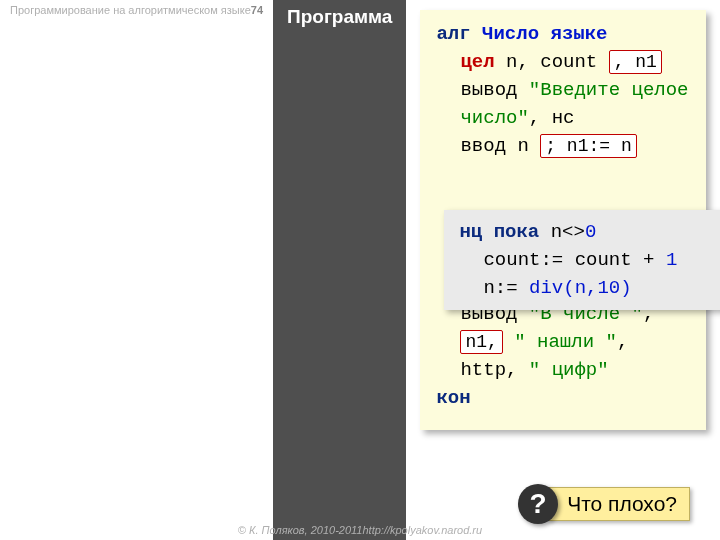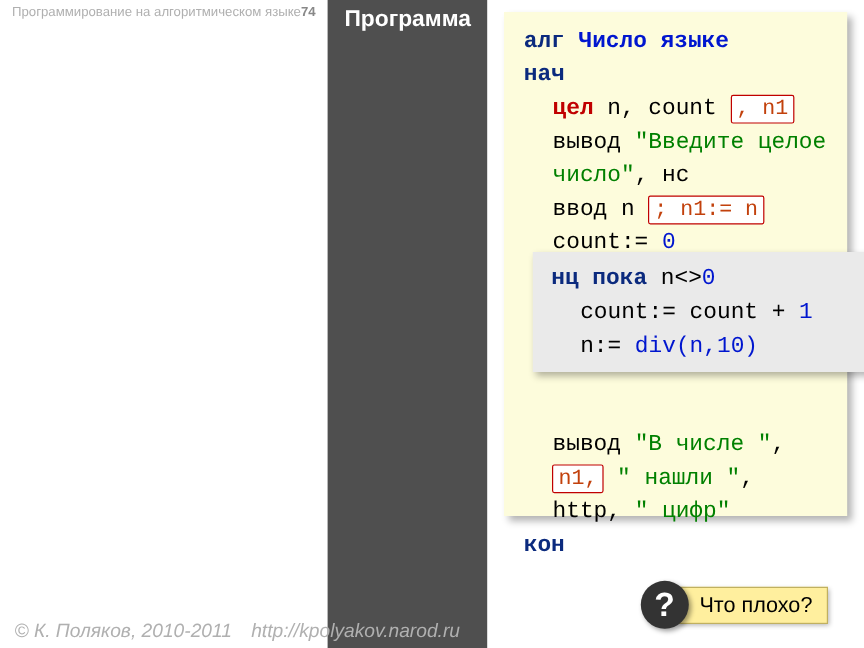--- a/index.html
+++ b/index.html
@@ -7,26 +7,26 @@
   .slide { width: 720px; height: 540px; position: relative; display: flex; flex-direction: row; }
   .top-bar { height: 20px; background: #fff; display: flex; justify-content: space-between; align-items: center; padding: 0 10px; font-size: 11px; color: #b0b0b0; }
   .title-bar { background: #4f4f4f; color: #fff; padding: 6px 14px; font-size: 19px; font-weight: bold; }
   .content { flex: 1; padding: 10px 14px 0 14px; position: relative; }
   .code-block { background: #fdfcdc; box-shadow: 4px 4px 6px rgba(0,0,0,.3); padding: 10px 16px 14px 16px; font-family: "Courier New", monospace; font-size: 19px; line-height: 28px; color: #000; position: relative; height: 420px; }
   .kw-blue { color: #0016cf; font-weight: bold; }
   .kw-navy { color: #0b2a7e; font-weight: bold; }
   .kw-red { color: #c00000; font-weight: bold; }
   .str-green { color: #008000; }
   .lit-blue { color: #0016cf; }
-  .highlight-box { display: inline-block; background: #fff; border: 1.5px solid #c00000; border-radius: 2px; padding: 0 4px; line-height: 22px; font-family: "Courier New", monospace; font-size: 18px; color: #c2410c; }
+  .highlight-box { display: inline-block; background: #fff; border: 1.5px solid #c00000; border-radius: 2px; padding: 0 4px; line-height: 22px; font-family: "Courier New", monospace; font-size: 18px; color: #000000; }
   .loop-box { position: absolute; background: #eaeaea; box-shadow: 3px 3px 6px rgba(0,0,0,.3); padding: 8px 15px; font-family: "Courier New", monospace; font-size: 19px; line-height: 28px; }
   .callout { position: absolute; display: flex; align-items: center; }
   .callout-badge { width: 40px; height: 40px; border-radius: 50%; background: #333; color: #fff; font-size: 28px; font-weight: bold; display: flex; align-items: center; justify-content: center; margin-right: -10px; z-index: 2; box-shadow: 2px 2px 4px rgba(0,0,0,.4); }
-  .callout-label { background: #ffef9e; border: 1px solid #c0b060; padding: 4px 12px 4px 18px; font-size: 18px; color: #000; box-shadow: 2px 2px 4px rgba(0,0,0,.3); }
-  .footer { position: absolute; bottom: 4px; left: 0; right: 0; display: flex; justify-content: flex-start; padding: 0 12px; font-size: 16px; color: #b0b0b0; font-style: italic; gap: 16px; }
+  .callout-label { background: #ffef9e; border: 1px solid #c0b060; padding: 4px 12px 4px 18px; font-size: 21px; color: #000; box-shadow: 2px 2px 4px rgba(0,0,0,.3); }
+  .footer { position: absolute; bottom: 4px; left: 0; right: 0; display: flex; justify-content: center; padding: 0 12px; font-size: 11px; color: #b0b0b0; font-style: italic; }
   .ind1 { padding-left: 24px; display: block; }
 </style>
 </head>
 <body>
 
 <div class="slide">
 
   <div class="top-bar">
     <span>Программирование на алгоритмическом языке</span>
     <span style="font-weight:bold;color:#888">74</span>
@@ -36,43 +36,37 @@
 
   <div class="content">
     <div class="code-block">
 
       <div>
         <span class="kw-navy">алг</span>
         <span> </span>
         <span class="kw-blue">Число языке</span>
       </div>
 
-      <div>
-        <span class="kw-navy">нач</span>
-      </div>
 
       <div class="ind1">
         <span class="kw-red">цел</span><span> n, count</span>
         <span class="highlight-box">, n1</span>
       </div>
 
       <div class="ind1">
         <span>вывод</span>
         <span> </span>
         <span class="str-green">"Введите целое число"</span><span>, нс</span>
       </div>
 
       <div class="ind1">
         <span>ввод</span><span> n</span>
         <span class="highlight-box">; n1:= n</span>
       </div>
 
-      <div class="ind1">
-        <span>count:= </span><span class="lit-blue">0</span>
-      </div>
 
       <div class="loop-box" style="left:24px; top:200px; width:330px;">
         <div>
           <span class="kw-navy">нц пока</span><span> n</span><span>&lt;&gt;</span><span class="lit-blue">0</span>
         </div>
         <div style="padding-left:24px">
           <span>count:= count</span><span> + </span><span class="lit-blue">1</span>
         </div>
         <div style="padding-left:24px">
           <span>n:= </span><span class="lit-blue">div(n,10)</span>

